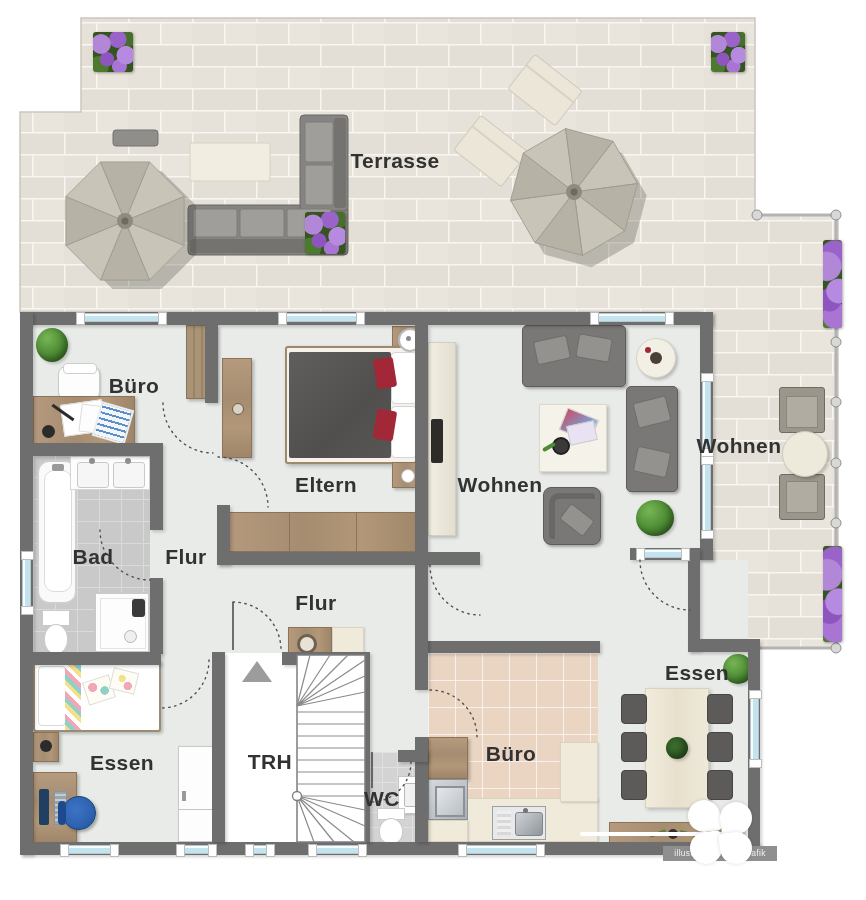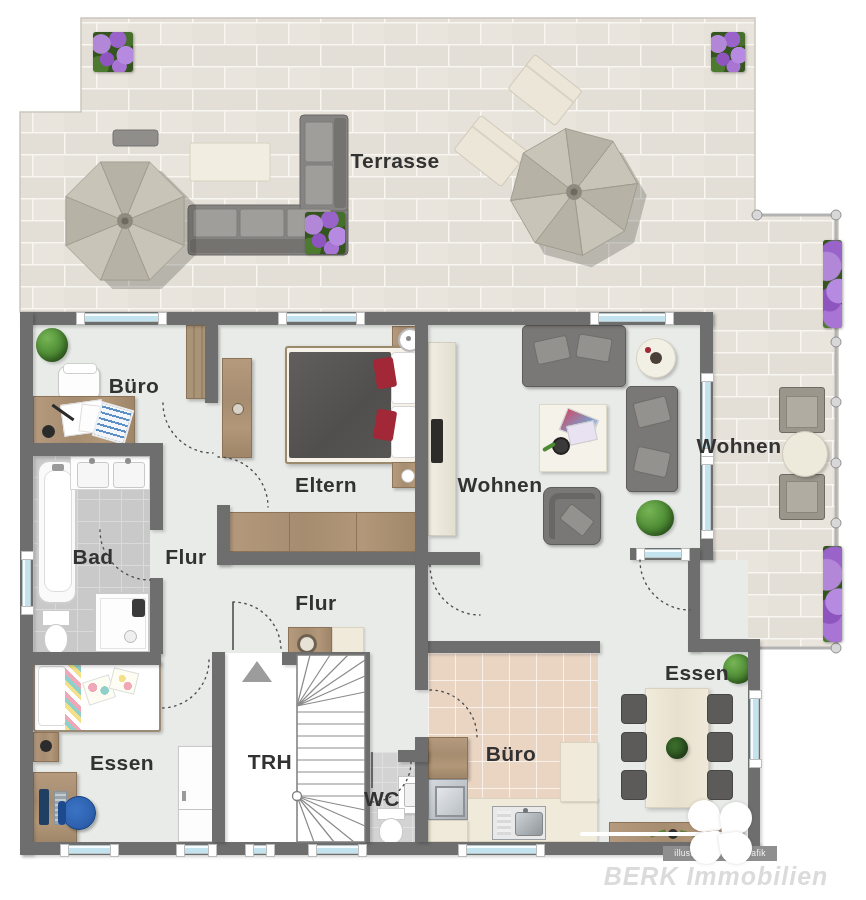--- a/index.html
+++ b/index.html
@@ -403,15 +403,14 @@
   <div class="rlabel" style="left:511px;top:754px">Büro</div>
   <div class="rlabel" style="left:697px;top:673px">Essen</div>
 
   <div id="credit-bar">illustration ImmoGrafik</div>
   <div class="abs z8" style="left:688px;top:800px;width:64px;height:64px">
     <div class="petal" style="left:0;top:0;transform:rotate(-8deg)"></div>
     <div class="petal" style="left:32px;top:2px;transform:rotate(82deg)"></div>
     <div class="petal" style="left:2px;top:32px;transform:rotate(-98deg)"></div>
     <div class="petal" style="left:32px;top:32px;transform:rotate(172deg)"></div>
   </div>
-  <div id="brand-mark">BERK Immobilien</div>
 
 </div>
 
 </body></html>

